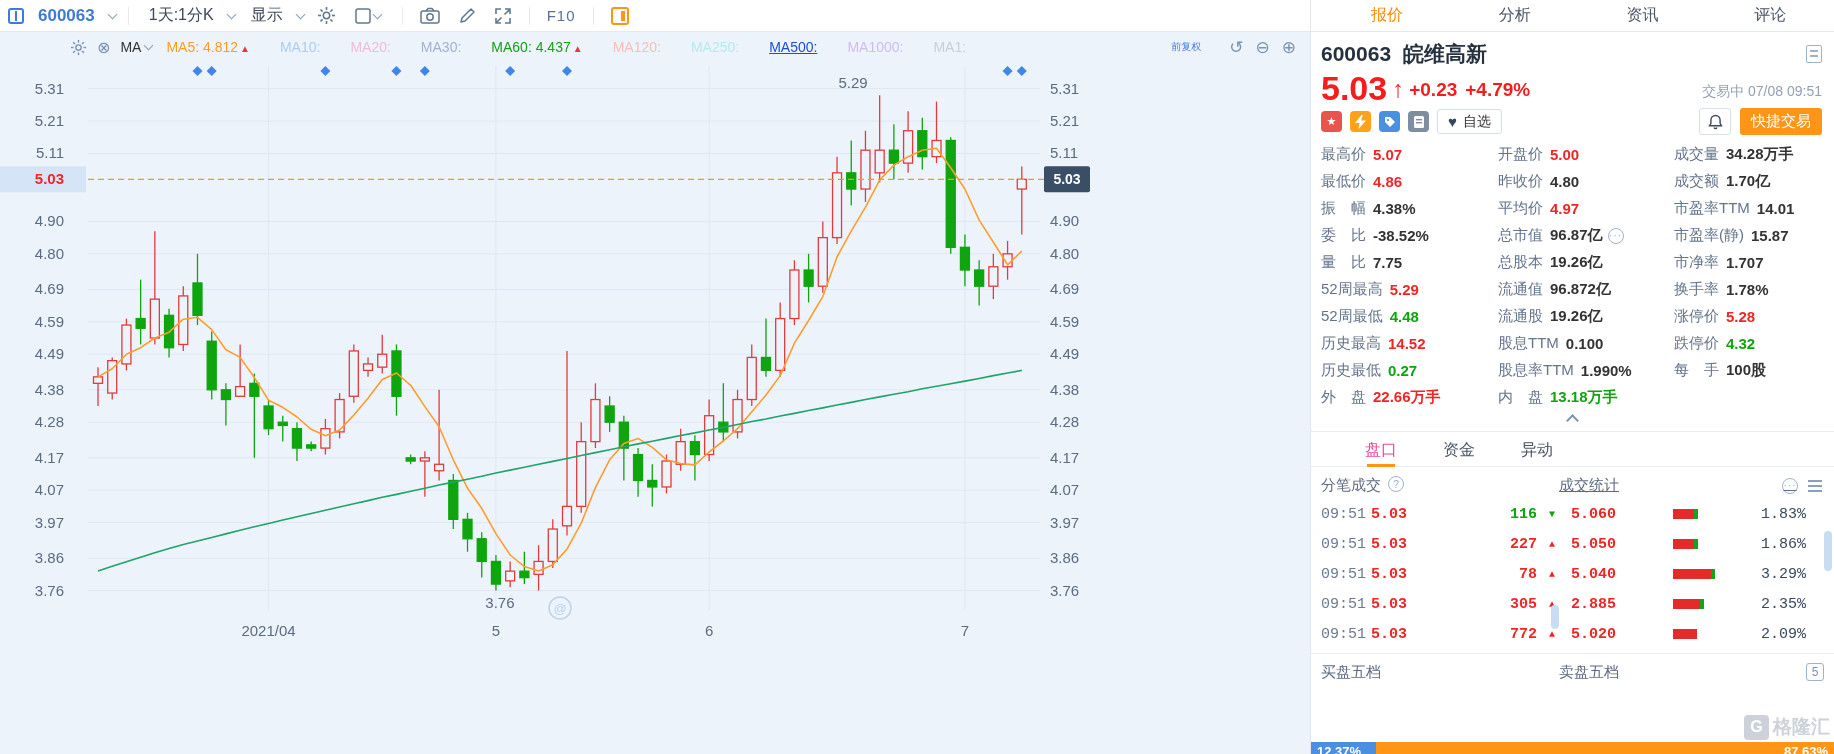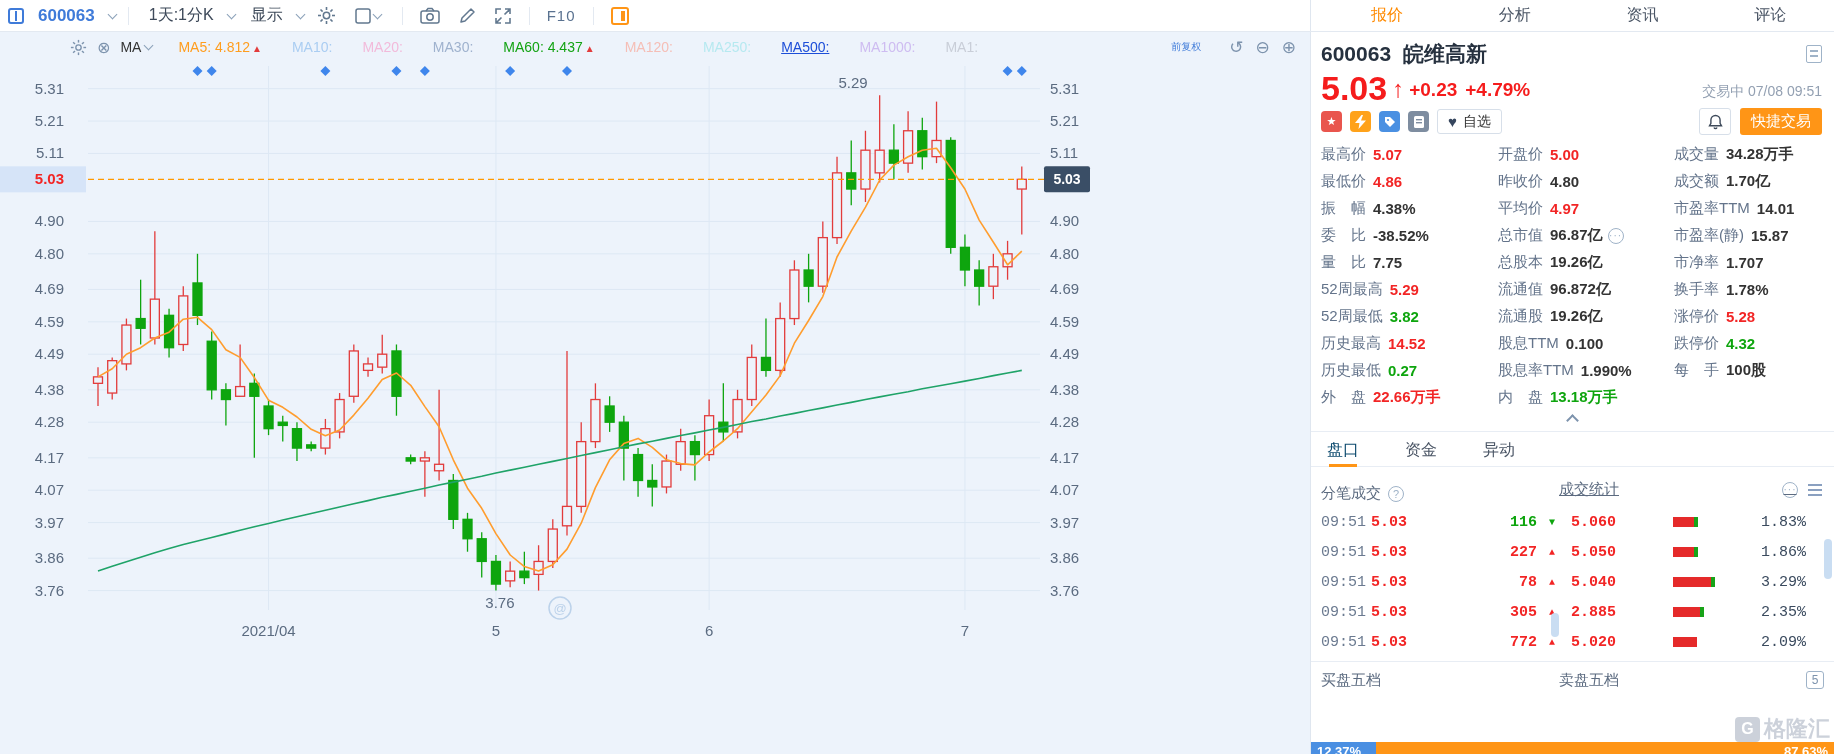--- a/index.html
+++ b/index.html
@@ -66,24 +66,24 @@
   .q-label{color:#64748b;margin-right:7px;white-space:pre;flex:none;}
   .q-val{font-weight:bold;color:#333;white-space:nowrap;}
   .q-val.r{color:#f22525;} .q-val.g{color:#0ea50e;}
   .ell-icon{width:16px;height:16px;border:1px solid #9fb3c8;border-radius:50%;color:#9fb3c8;font-size:10px;
             display:flex;align-items:center;justify-content:center;margin-left:5px;letter-spacing:1px;}
   .collapse{height:14px;display:flex;justify-content:center;align-items:center;cursor:pointer;}
   .collapse i{width:9px;height:9px;border-left:2px solid #7d93ad;border-top:2px solid #7d93ad;transform:rotate(45deg);margin-top:5px;}
   .subtabs{height:36px;border-top:1px solid #e8edf4;border-bottom:1px solid #e8edf4;display:flex;align-items:center;
            padding-left:16px;margin-top:6px;}
   .subtab{font-size:16px;color:#4a5565;margin-right:46px;position:relative;height:35px;line-height:35px;cursor:pointer;}
-  .subtab.active{color:#0c4a6e;}
+  .subtab.active{color:#ec4899;margin-left:38px;}
   .subtab.active::after{content:"";position:absolute;left:2px;right:2px;bottom:0;height:3px;background:#ff9516;}
   .tick-head{display:flex;align-items:center;padding:9px 12px 2px 10px;font-size:15px;color:#5c6b80;}
-  .th-left{width:238px;display:flex;align-items:center;margin-top:8px;}
+  .th-left{width:238px;display:flex;align-items:flex-start;}
   .help-icon{width:16px;height:16px;border:1px solid #9fb3c8;border-radius:50%;color:#9fb3c8;font-size:11px;
              display:flex;align-items:center;justify-content:center;margin-left:7px;}
   .th-right{flex:1;display:flex;text-decoration:underline;}
   .th-icons{margin-left:auto;display:flex;align-items:center;}
   .list-icon{width:14px;height:12px;margin-left:10px;position:relative;}
   .list-icon::before{content:"";position:absolute;left:0;right:0;top:0;height:2px;background:#8aa0c0;box-shadow:0 5px 0 #8aa0c0,0 10px 0 #8aa0c0;}
   .tick-body{display:flex;padding:2px 6px 0 10px;position:relative;font-family:Liberation Mono, monospace;}
   .trades{width:238px;}
   .trade-row{display:flex;height:30px;align-items:center;font-size:15px;}
   .t-time{width:50px;color:#6b7a90;}
@@ -104,21 +104,21 @@
              border-top:1px solid #e8edf4;margin-top:4px;height:30px;}
   .depth-buy{width:238px;}
   .lvl-icon{margin-left:auto;width:18px;height:18px;border:1.5px solid #9fb3c8;border-radius:3px;color:#7d93ad;
             font-size:12px;display:flex;align-items:center;justify-content:center;}
   .bsbar{position:absolute;left:0;right:0;top:710px;height:22px;display:flex;font-size:13px;font-weight:bold;}
   .bs-buy{width:12.37%;background:#4a8fe2;color:#fff;padding-left:6px;line-height:20px;white-space:nowrap;}
   .bs-sell{flex:1;background:#ff9516;color:#fff;text-align:right;padding-right:6px;line-height:20px;}
   .brandmark{position:absolute;right:4px;top:682px;display:flex;align-items:center;opacity:.9;}
   .brand-logo{width:25px;height:25px;background:#c7cdd7;border-radius:4px;color:#fff;font-weight:bold;font-size:16px;
               display:flex;align-items:center;justify-content:center;margin-right:4px;}
-  .brand-text{color:#c7cdd7;font-weight:bold;font-size:22px;}
+  .brand-text{color:#c7cdd7;font-weight:bold;font-size:19px;}
 </style>
 </head>
 <body>
 
 <div class="app">
 
   <div class="topbar">
     <div class="topbar-left">
       <span class="win-icon"></span>
       <span class="code">600063</span>
@@ -197,21 +197,21 @@
                 <line x1="3.5" y1="3.5" x2="5.6" y2="5.6"></line>
                 <line x1="13.4" y1="13.4" x2="15.5" y2="15.5"></line>
                 <line x1="3.5" y1="15.5" x2="5.6" y2="13.4"></line>
                 <line x1="13.4" y1="5.6" x2="15.5" y2="3.5"></line>
               </g>
             </svg>
         </span>
         <span class="lg-icon" style="font-size:16px;">⊗</span>
         <span class="ma-word">MA</span>
         <span class="caret" style="margin-right:14px;"></span>
-        <span id="ma-items" style="display:flex;margin-left:12px;">
+        <span id="ma-items" style="display:flex;">
             <span class="ma-item" style="color: rgb(255, 157, 30);">MA5: 4.812<span class="arr">▲</span></span>
             <span class="ma-item" style="color: rgb(170, 205, 242);">MA10:</span>
             <span class="ma-item" style="color: rgb(242, 186, 218);">MA20:</span>
             <span class="ma-item" style="color: rgb(159, 178, 206);">MA30:</span>
             <span class="ma-item" style="color: rgb(19, 163, 19);">MA60: 4.437<span class="arr">▲</span></span>
             <span class="ma-item" style="color: rgb(245, 190, 182);">MA120:</span>
             <span class="ma-item" style="color: rgb(182, 233, 240);">MA250:</span>
             <span class="ma-item" style="color: #1d4ed8; text-decoration: underline;">MA500:</span>
             <span class="ma-item" style="color: rgb(206, 188, 241);">MA1000:</span>
             <span class="ma-item" style="color: rgb(201, 206, 216);">MA1:</span>
@@ -563,21 +563,21 @@
               <span class="q-val d">96.872亿</span>
             </div>
             <div class="q-cell c3">
               <span class="q-label">换手率</span>
               <span class="q-val d">1.78%</span>
             </div>
           </div>
           <div class="q-row">
             <div class="q-cell c1">
               <span class="q-label">52周最低</span>
-              <span class="q-val g">3.82</span>
+              <span class="q-val g">4.48</span>
             </div>
             <div class="q-cell c2">
               <span class="q-label">流通股</span>
               <span class="q-val d">19.26亿</span>
             </div>
             <div class="q-cell c3">
               <span class="q-label">涨停价</span>
               <span class="q-val r">5.28</span>
             </div>
           </div>

